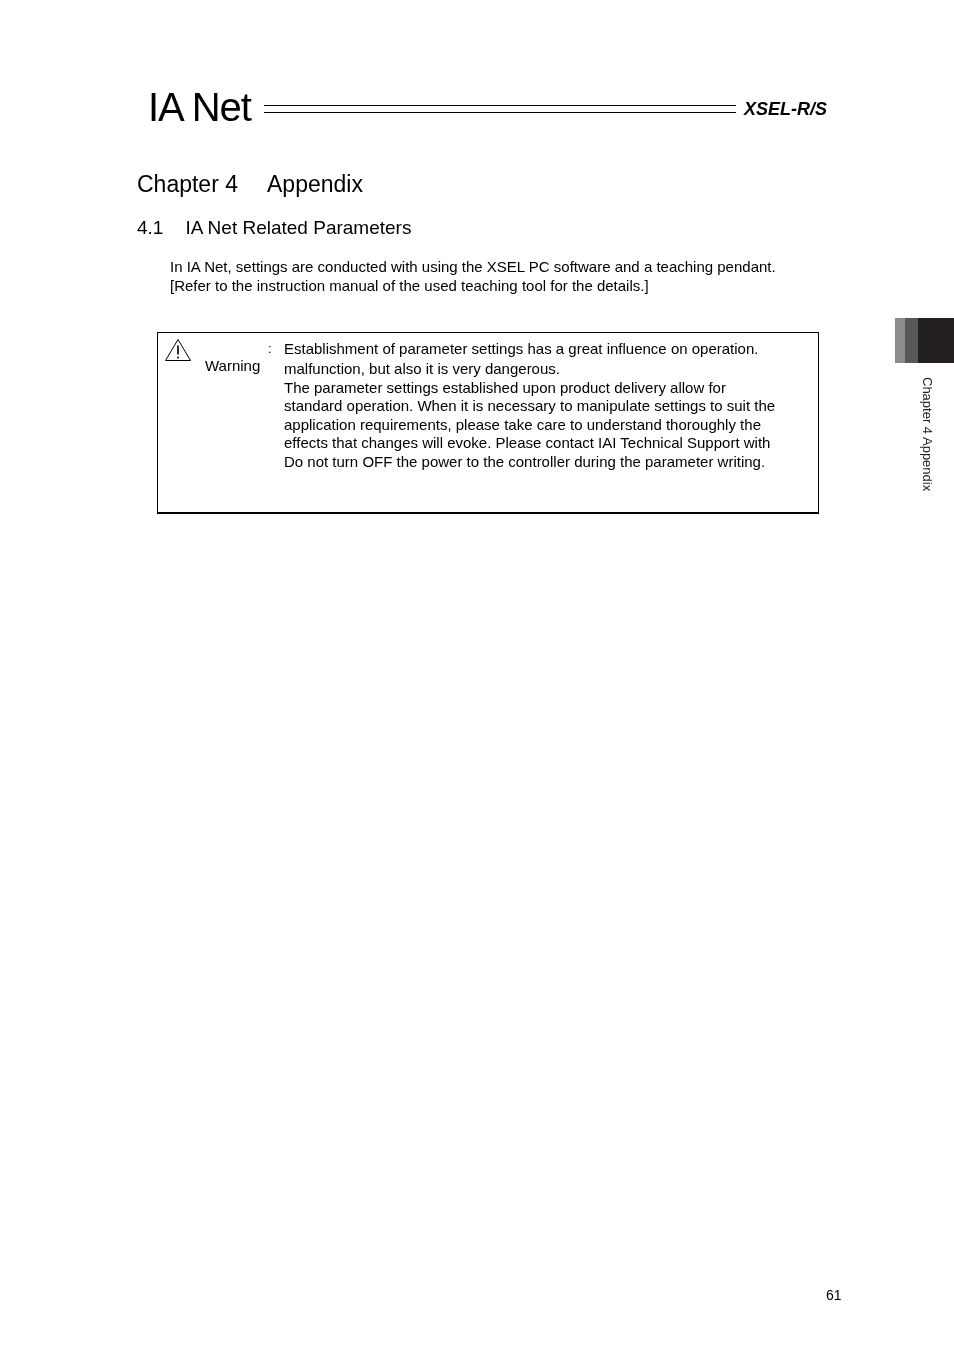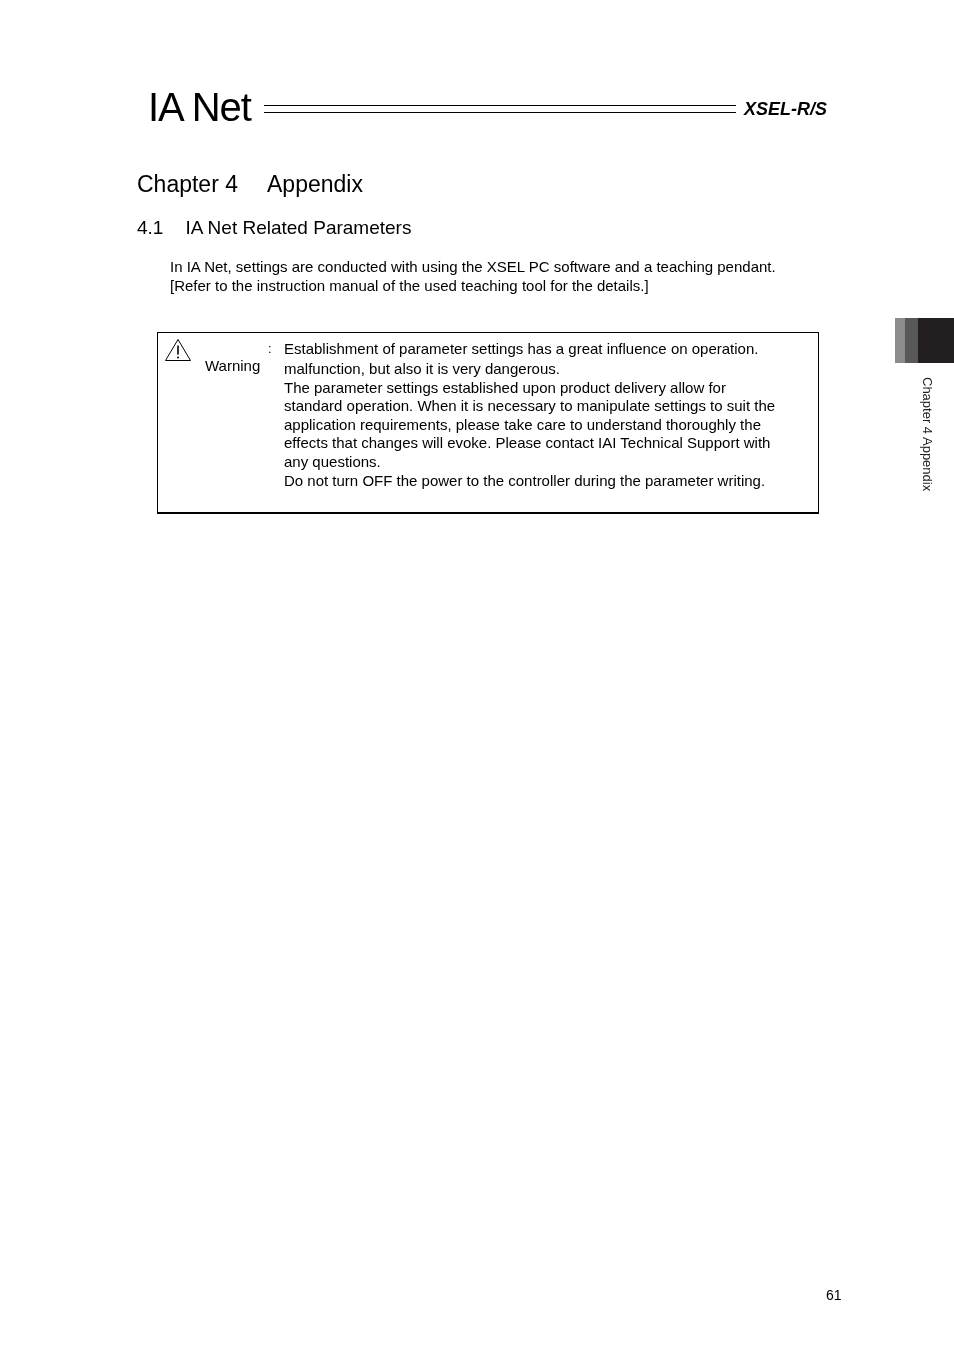--- a/index.html
+++ b/index.html
@@ -97,21 +97,20 @@
   </svg>
   <div class="warn-label">Warning</div>
   <div class="warn-colon">:</div>
   <div class="warn-text">
     <div class="first">Establishment of parameter settings has a great influence on operation.</div>
     <div>malfunction, but also it is very dangerous.</div>
     <div>The parameter settings established upon product delivery allow for</div>
     <div>standard operation. When it is necessary to manipulate settings to suit the</div>
     <div>application requirements, please take care to understand thoroughly the</div>
     <div>effects that changes will evoke. Please contact IAI Technical Support with</div>
-    <div>any questions.</div>
     <div>Do not turn OFF the power to the controller during the parameter writing.</div>
   </div>
 </div>
 
 <div class="side-tab">
   <div class="s1"></div>
   <div class="s2"></div>
   <div class="s3"></div>
 </div>
 <div class="side-label">Chapter 4 Appendix</div>

